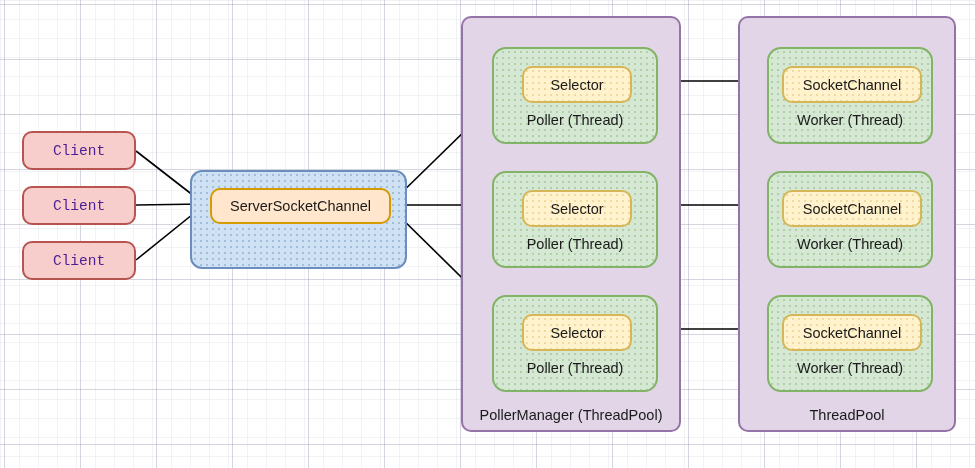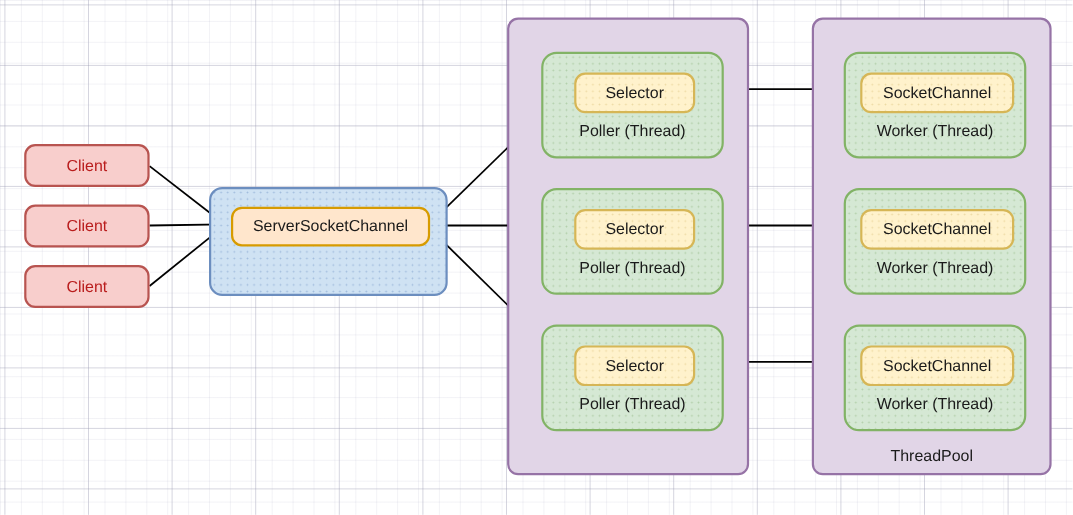--- a/index.html
+++ b/index.html
@@ -18,21 +18,21 @@
       linear-gradient(to bottom, rgba(150,150,175,.40) 1px, transparent 1px);
     background-size:19px 19px, 19px 19px, 76px 55px, 76px 55px;
     background-position:0 0, 0 0, 4px 4px, 4px 4px;
   }
   .node{position:absolute;box-sizing:border-box;display:flex;align-items:center;justify-content:center;border-radius:10px;}
   .label{pointer-events:none;white-space:nowrap;}
 
   
   .client{
     background:#f8cecc;border:2px solid #b85450;
-    color:#b91c1c;font-size:14.5px;
+    color:#4c1d95;font-size:14.5px;font-family:Liberation Mono, monospace;
   }
 
   
   .acceptor{
     background:#cfe2f3;border:2px solid #6c8ebf;border-radius:12px;
     background-image:radial-gradient(rgba(110,145,195,.45) .8px, transparent .9px);
     background-size:6px 6px;
     display:block;
   }
   .acceptor .caption{
@@ -131,20 +131,21 @@
       <div class="caption">Poller (Thread)</div>
     </div>
 
     <div class="node thread" style="left:29px;top:277px;width:166px;height:97px;">
       <div class="node yellow" style="left:28px;top:17px;width:110px;height:37px;">
         <span class="label">Selector</span>
       </div>
       <div class="caption">Poller (Thread)</div>
     </div>
 
+    <div class="caption">PollerManager (ThreadPool)</div>
   </div>
 
   <div class="node pool" style="left:738px;top:16px;width:218px;height:416px;">
 
     <div class="node thread" style="left:27px;top:29px;width:166px;height:97px;">
       <div class="node yellow" style="left:13px;top:17px;width:140px;height:37px;">
         <span class="label">SocketChannel</span>
       </div>
       <div class="caption">Worker (Thread)</div>
     </div>

